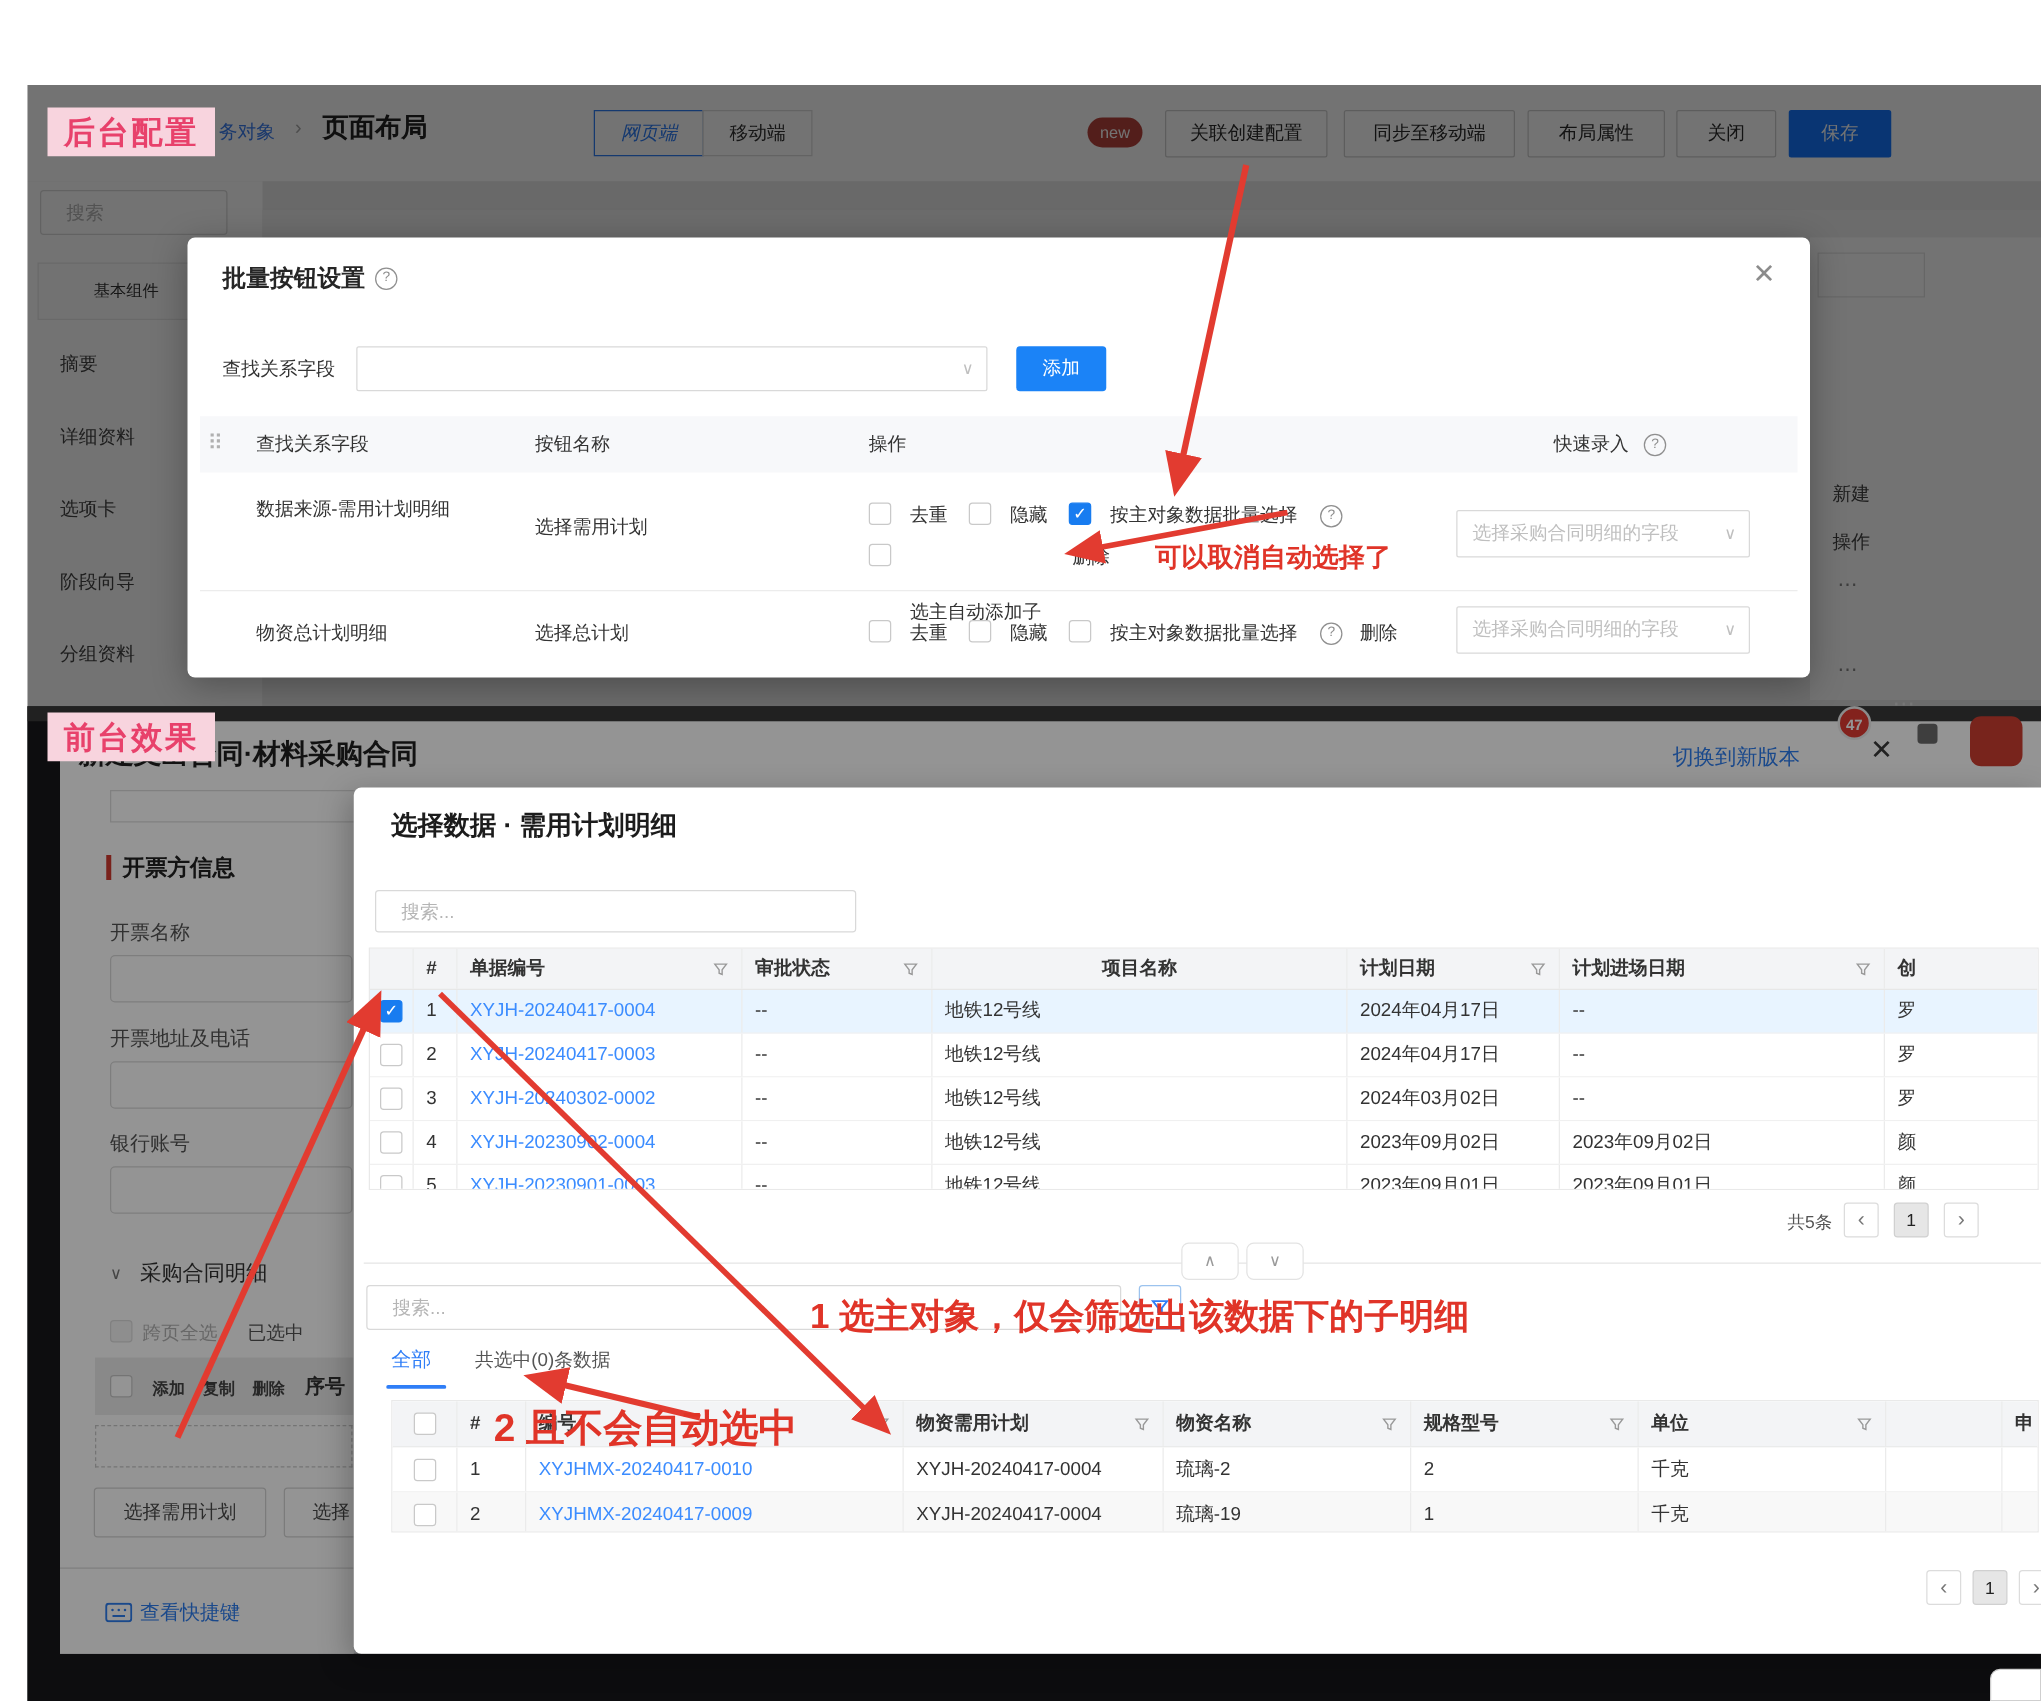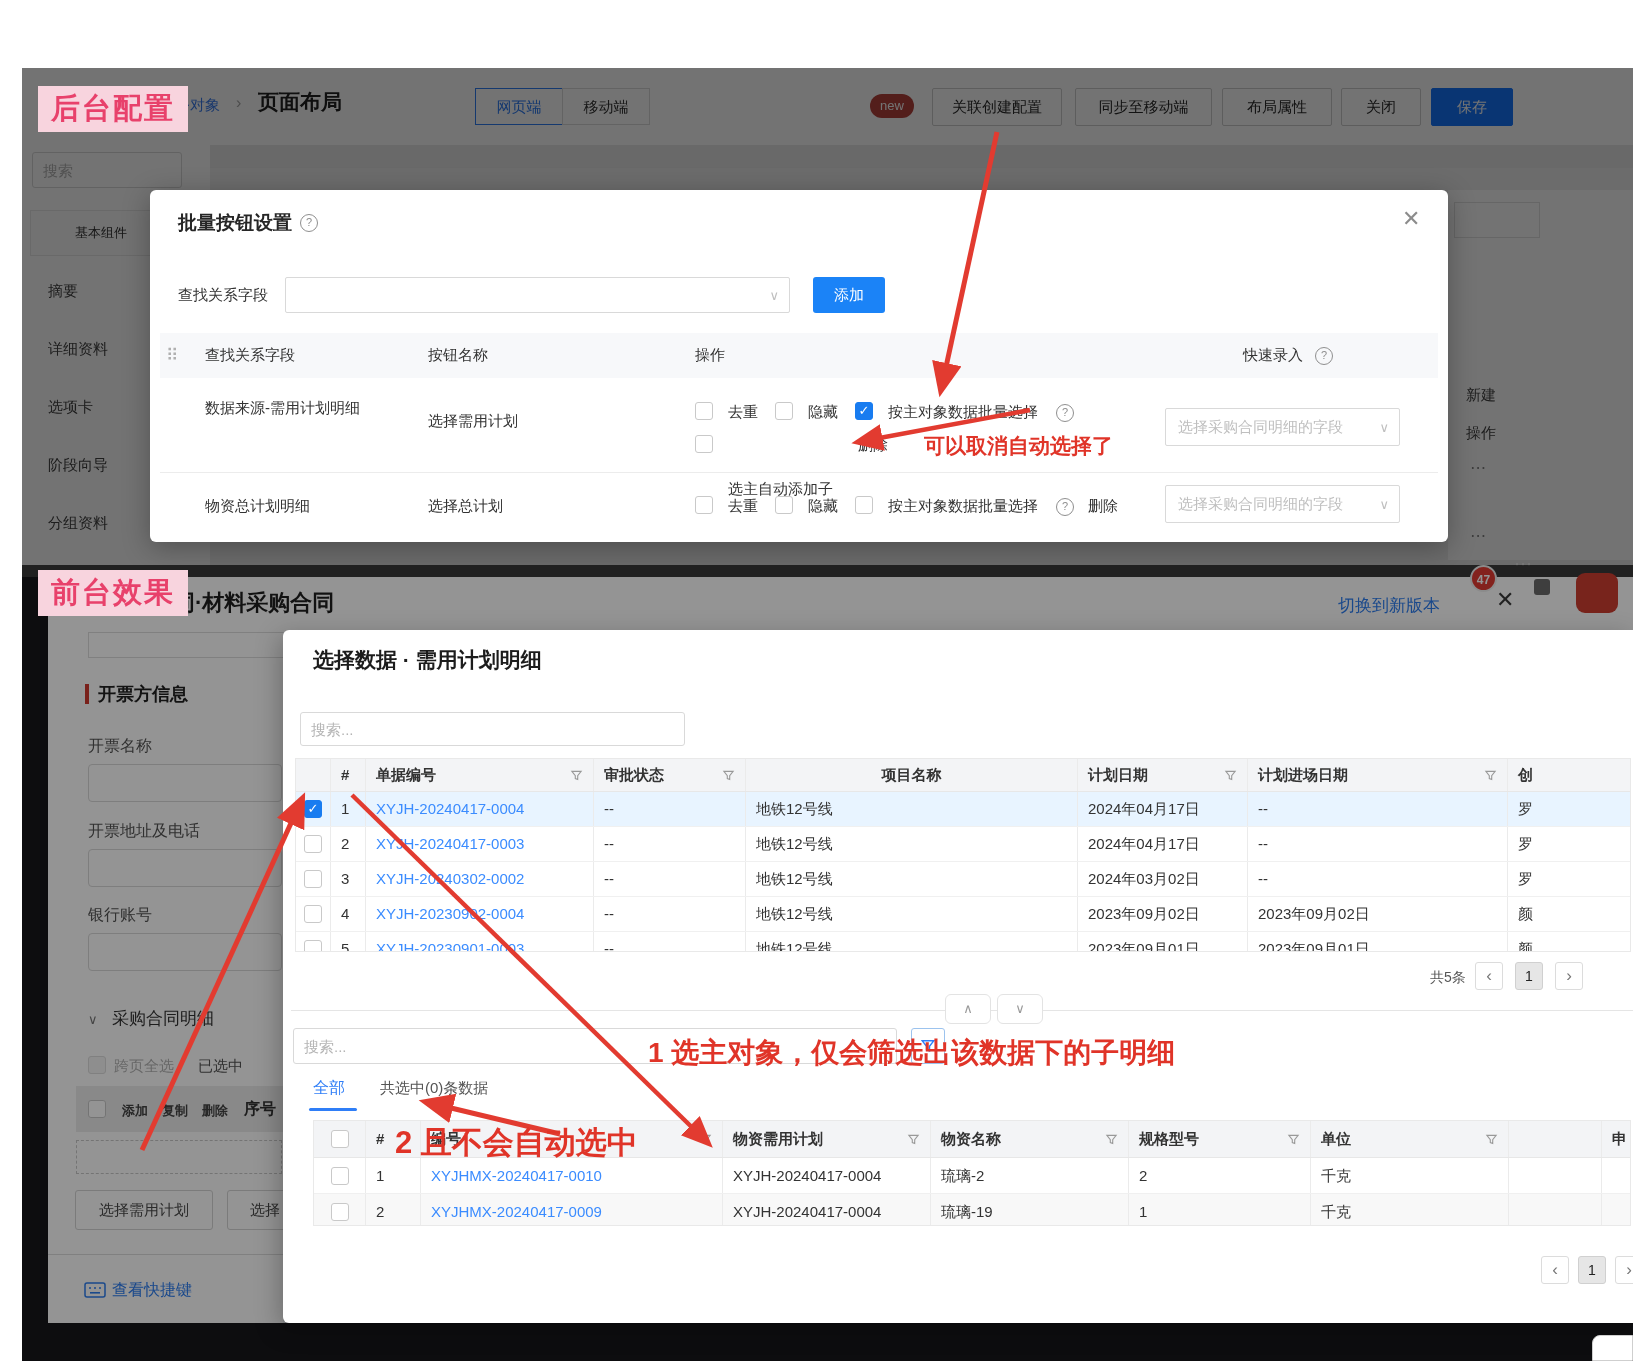--- a/index.html
+++ b/index.html
@@ -14,23 +14,23 @@
   .cb.on{background:#187cf0;border-color:#187cf0;position:relative;}
   .cb.on::after{content:"✓";position:absolute;left:0;top:0;right:0;bottom:0;color:#fff;font-size:13px;line-height:16px;text-align:center;font-weight:bold;}
   .cb.gray{border-color:#ddd;background:#f4f4f4;}
   .qicon{display:inline-block;width:16px;height:16px;border:1px solid #8f8f8f;border-radius:50%;color:#8f8f8f;font-size:11px;line-height:14px;text-align:center;vertical-align:1px;}
   .qicon::after{content:"?";}
   .xicon{color:#8c8c8c;font-size:22px;cursor:pointer;}
   .xicon::after{content:"✕";}
   .sel-box{position:absolute;border:1px solid #d9d9d9;border-radius:2px;background:#fff;box-sizing:border-box;}
   .sel-box::after{content:"∨";position:absolute;right:10px;top:50%;transform:translateY(-50%);color:#bfbfbf;font-size:13px;}
   .sel-ph{display:block;padding-left:12px;color:#bfbfbf;font-size:15px;overflow:hidden;white-space:nowrap;}
-  .searchbox{position:absolute;border:1px solid #d9d9d9;border-radius:3px;padding:0 10px;font-size:15px;color:#333;box-sizing:border-box;outline:none;background:#fff;}
+  .searchbox{position:absolute;border:1px solid #d9d9d9;border-radius:3px;padding:0 20px;font-size:15px;color:#333;box-sizing:border-box;outline:none;background:#fff;}
   .searchbox::placeholder{color:#b5b5b5;}
-  .tag{position:absolute;background:#f8d4de;color:#e8416b;font-weight:700;font-size:29px;padding:3px 13px;z-index:20;letter-spacing:2px;white-space:nowrap;}
+  .tag{position:absolute;background:#f8d4de;color:#e8416b;font-weight:700;font-size:25px;padding:3px 13px;z-index:20;letter-spacing:2px;white-space:nowrap;}
   .rednote{position:absolute;color:#e03428;font-weight:700;z-index:22;white-space:nowrap;}
   .hrow{display:flex;background:#f3f4f6;border-bottom:1px solid #e7e7e7;}
   .tcell{flex:0 0 auto;box-sizing:border-box;padding:0 10px;border-right:1px solid #ebebeb;white-space:nowrap;overflow:hidden;font-size:15px;color:#333;}
   .hcell{font-weight:700;color:#333;display:flex;justify-content:space-between;align-items:center;}
   .urow{display:flex;height:34px;line-height:34px;border-bottom:1px solid #f0f0f0;background:#fff;}
   .lrow{display:flex;height:35px;line-height:35px;border-bottom:1px solid #f0f0f0;background:#fff;}
   .selrow{background:#e8f4ff;}
   .altrow{background:#f8f8f8;}
   .link{color:#3b8cff;cursor:pointer;}
   .uc-cb{width:35px;display:flex;align-items:center;justify-content:center;}
@@ -68,21 +68,21 @@
 <body>
 
 <div id="stage">
 
   <div class="abs" style="left:22px;top:68px;width:1611px;height:1293px;background:#e9e9e9;z-index:1;">
 
     <div class="abs" style="left:0;top:0;width:1611px;height:77px;background:#fff;"></div>
     <div class="abs" style="left:153px;top:28px;font-size:15px;color:#3a7df0;">务对象</div>
     <span class="abs crumb-sep" style="left:214px;top:26px;"></span>
     <div class="abs" style="left:236px;top:20px;font-size:21px;font-weight:700;color:#222;">页面布局</div>
-    <div class="abs" style="left:453px;top:20px;width:88px;height:37px;border:1px solid #2f7ef7;color:#2f7ef7;background:#fff;text-align:center;line-height:35px;font-size:15px;box-sizing:border-box;">网页端</div>
+    <div class="abs" style="left:453px;top:20px;width:88px;height:37px;border:1px solid #2f7ef7;color:#2f7ef7;background:#fff;text-align:center;line-height:35px;font-size:15px;box-sizing:border-box;font-style:italic;">网页端</div>
     <div class="abs" style="left:540px;top:20px;width:88px;height:37px;border:1px solid #dcdcdc;color:#333;background:#fff;text-align:center;line-height:35px;font-size:15px;box-sizing:border-box;">移动端</div>
     <div class="abs" style="left:848px;top:26px;width:44px;height:24px;background:#b8433c;color:#fff;border-radius:12px;font-size:13px;line-height:24px;text-align:center;">new</div>
     <div class="hbtn" style="left:910px;top:20px;width:130px;">关联创建配置</div>
     <div class="hbtn" style="left:1053px;top:20px;width:137px;">同步至移动端</div>
     <div class="hbtn" style="left:1200px;top:20px;width:110px;">布局属性</div>
     <div class="hbtn" style="left:1319px;top:20px;width:80px;">关闭</div>
     <div class="hbtn primary" style="left:1409px;top:20px;width:82px;">保存</div>
 
     <div class="abs" style="left:0;top:77px;width:188px;height:420px;background:#fff;"></div>
     <input class="searchbox" style="left: 10px; top: 84px; width: 150px; height: 36px;" placeholder="搜索">

